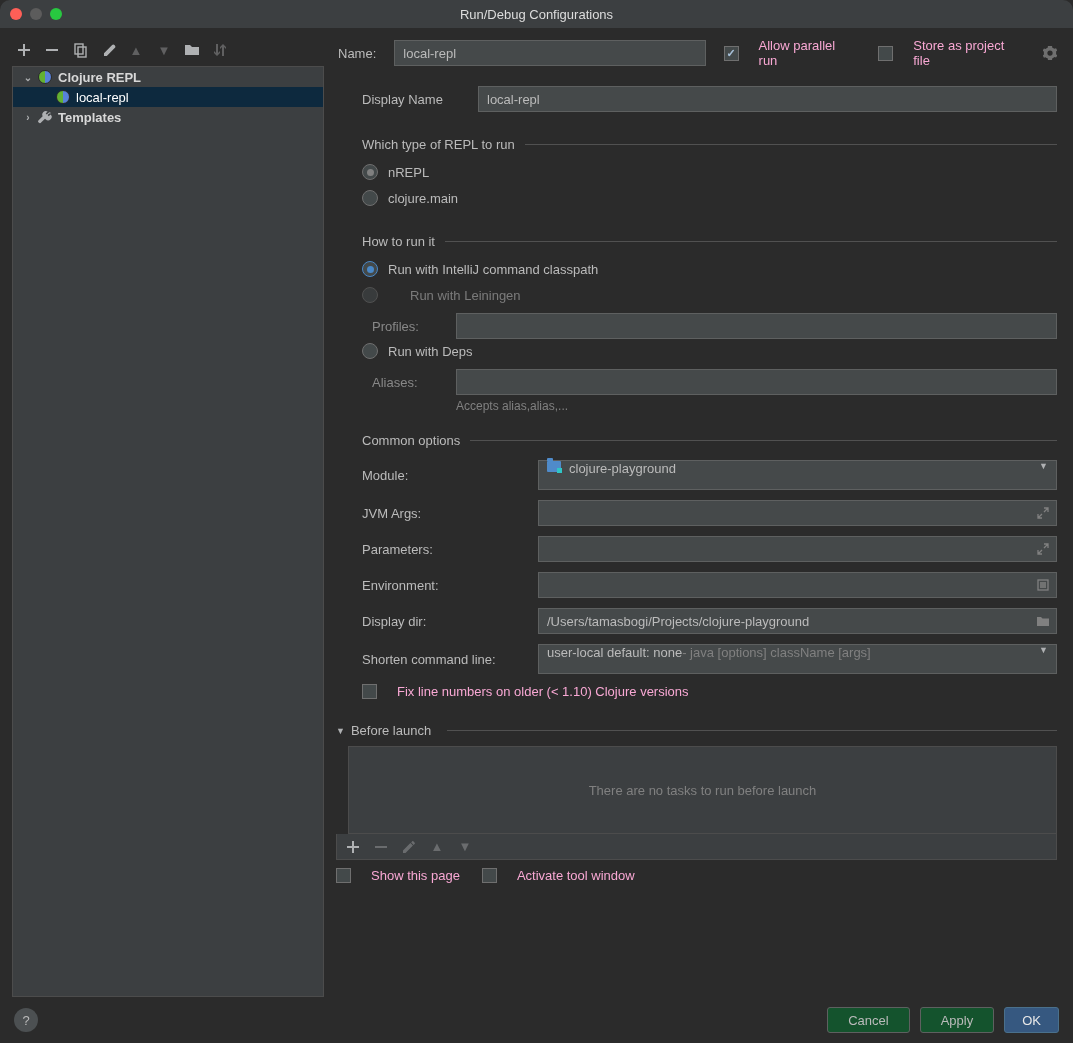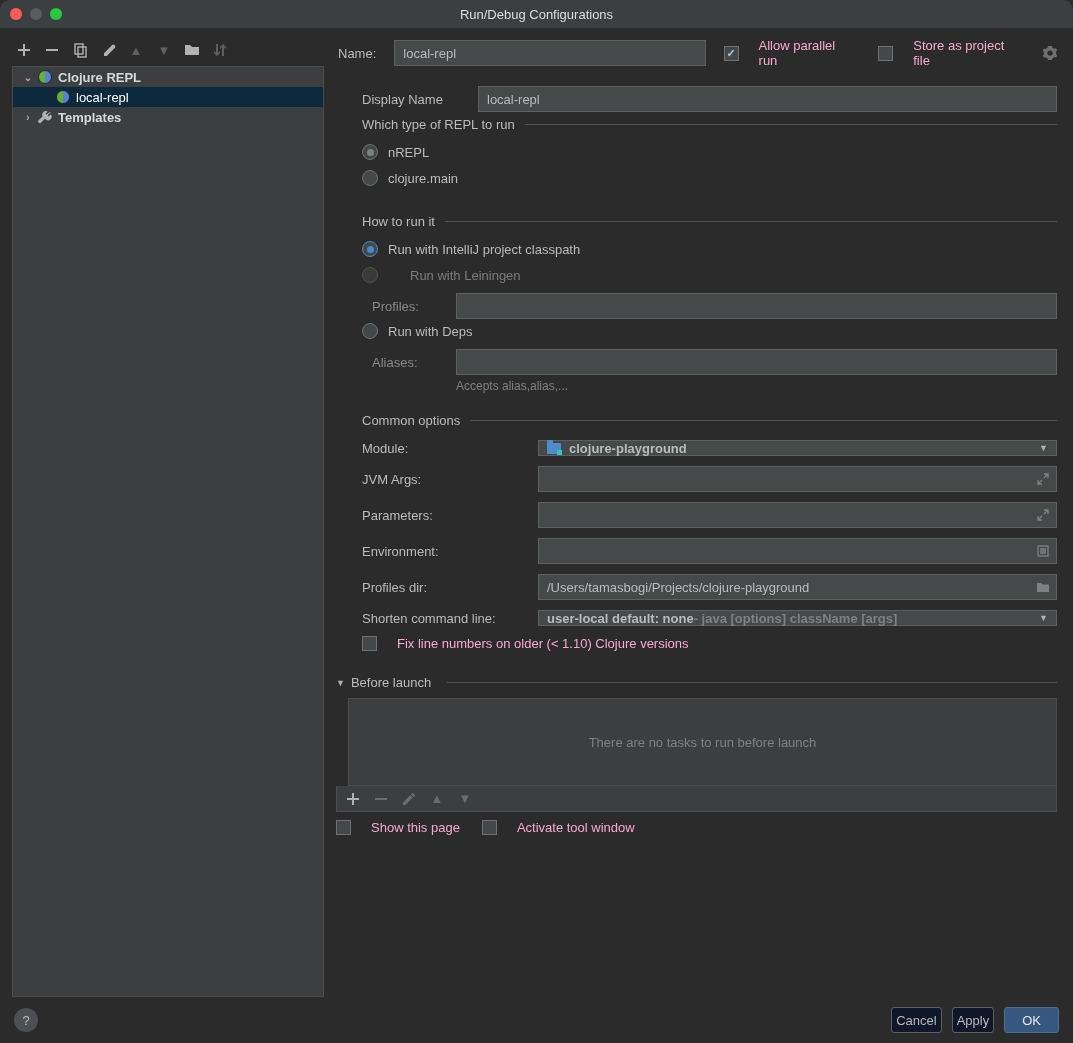--- a/index.html
+++ b/index.html
@@ -202,21 +202,21 @@
       height: 26px;
       background: #45494a;
       border: 1px solid #5e6060;
       color: #bbbbbb;
       padding: 0 8px;
       font-size: 13px;
     }
     .section-header {
       display: flex;
       align-items: center;
-      margin: 5px 0 12px 0;
+      margin: 25px 0 12px 0;
       color: #bbbbbb;
       font-size: 13px;
     }
     .section-header .line {
       flex: 1;
       height: 1px;
       background: #515151;
       margin-left: 10px;
     }
     .radio-wrap {
@@ -277,31 +277,29 @@
       align-items: center;
       margin-bottom: 10px;
     }
     .common-label {
       width: 176px;
       color: #bbbbbb;
       font-size: 13px;
     }
     .select-like {
       flex: 1;
-      height: 16px;
+      height: 30px;
       background: #45494a;
       border: 1px solid #5e6060;
       color: #bbbbbb;
       padding: 0 28px 0 8px;
       font-size: 13px;
       display: flex;
-      align-items: center;
       position: relative;
       cursor: pointer;
-      font-weight: bold;
     }
     .select-like .arrow {
       position: absolute;
       right: 8px;
       color: #afb1b3;
       font-size: 9px;
     }
     .input-with-icon {
       flex: 1;
       height: 26px;
@@ -403,22 +401,22 @@
       color: #bbbbbb;
       display: inline-flex;
       align-items: center;
       justify-content: center;
       font-size: 13px;
       cursor: pointer;
     }
     .footer-spacer { flex: 1; }
     .btn {
       height: 26px;
-      padding: 0 4px;
-      background: #0f172a;
+      padding: 0 20px;
+      background: #14532d;
       border: 1px solid #5e6060;
       color: #bbbbbb;
       font-size: 13px;
       border-radius: 3px;
       cursor: pointer;
       display: inline-flex;
       align-items: center;
     }
     .btn.primary {
       background: #365880;
@@ -543,21 +541,21 @@
         <span class="radio"></span>
         <span>clojure.main</span>
       </div>
 
       <div class="section-header" style="margin-top:28px">
         <span>How to run it</span>
         <span class="line"></span>
       </div>
       <div class="radio-wrap">
         <span class="radio selected"></span>
-        <span>Run with IntelliJ project classpath</span>
+        <span>Run with IntelliJ command classpath</span>
       </div>
       <div class="radio-wrap dim">
         <span class="radio"></span>
         <span>Run with Leiningen</span>
       </div>
       <div class="sub-form-row">
         <span class="sub-label">Profiles:</span>
         <input class="text-input" value="" style="">
       </div>
 
@@ -616,21 +614,21 @@
           <span class="trail-icon">
             <svg viewBox="0 0 14 14" fill="none" stroke="currentColor" stroke-width="1.3">
                 <rect x="2" y="2" width="10" height="10"></rect>
                 <path d="M4 5h6M4 7h6M4 9h6"></path>
               </svg>
           </span>
         </div>
       </div>
 
       <div class="common-row">
-        <span class="common-label">Profiles dir:</span>
+        <span class="common-label">Display dir:</span>
         <div class="input-with-icon">
           <span>/Users/tamasbogi/Projects/clojure-playground</span>
           <span class="trail-icon">
             <svg viewBox="0 0 14 14" fill="currentColor">
                 <path d="M1 3h4l1.5 1.5H13V12H1z"></path>
               </svg>
           </span>
         </div>
       </div>
 

